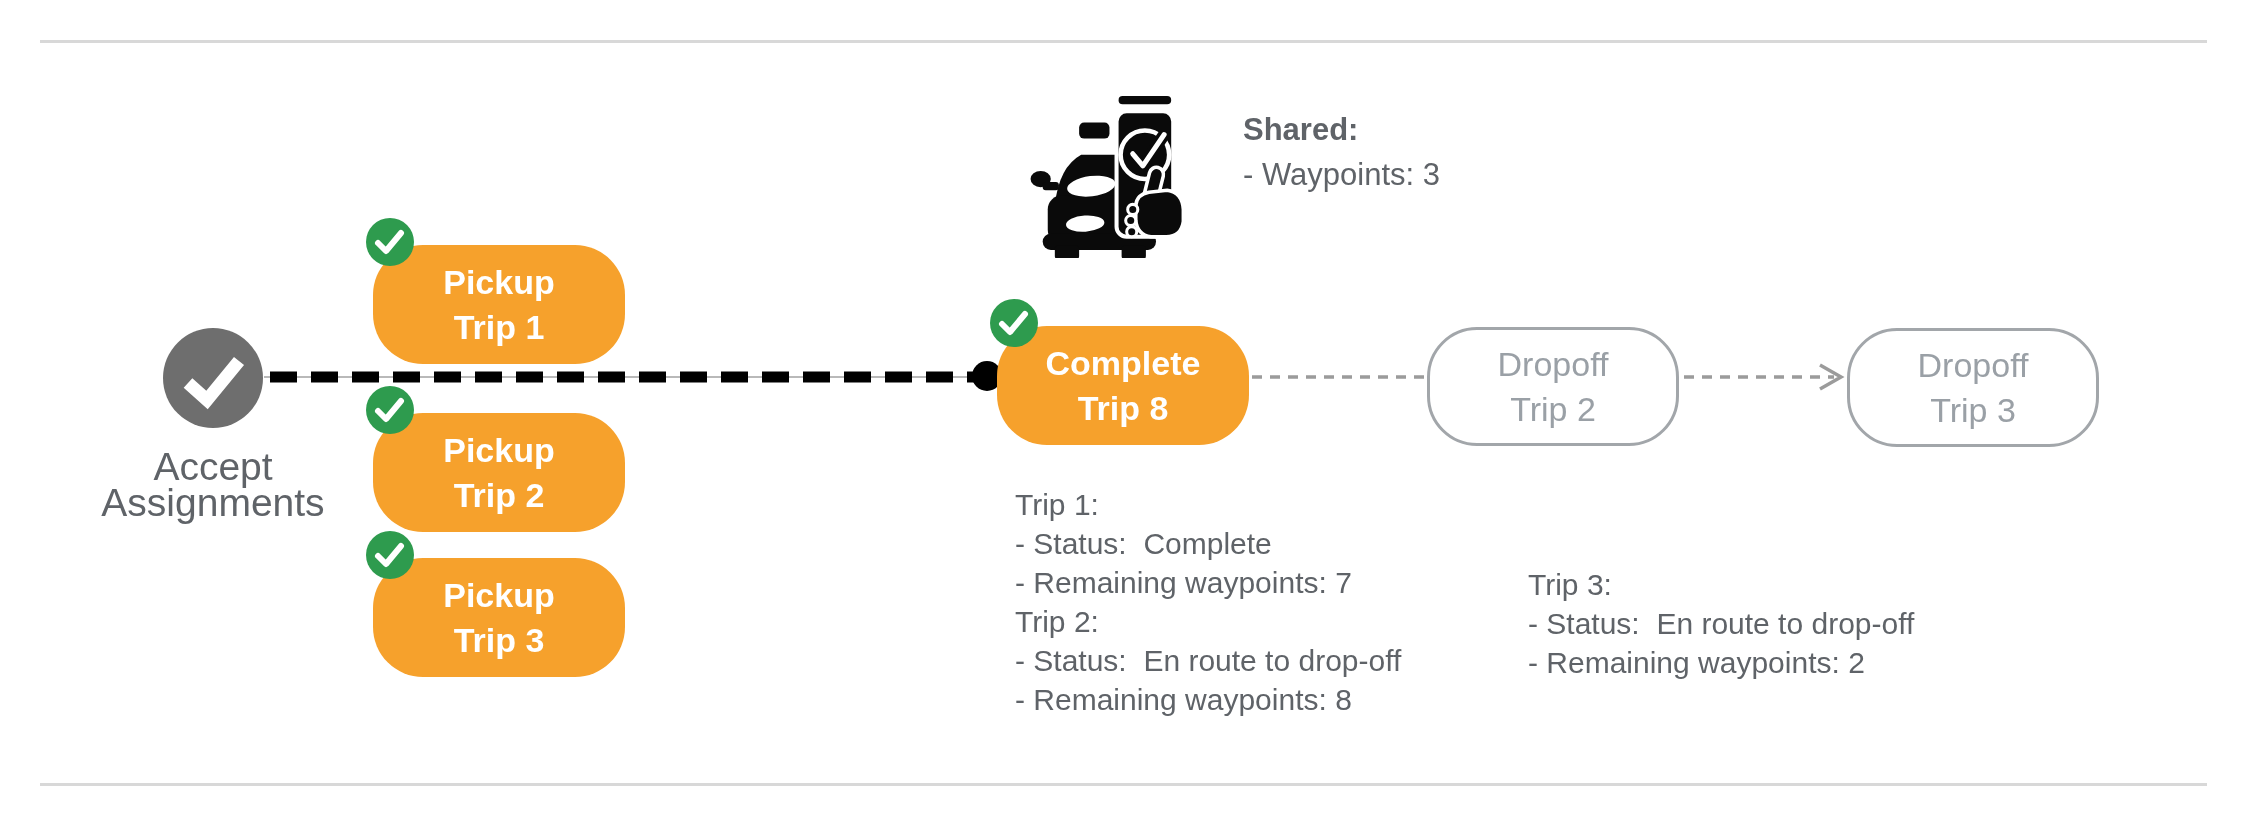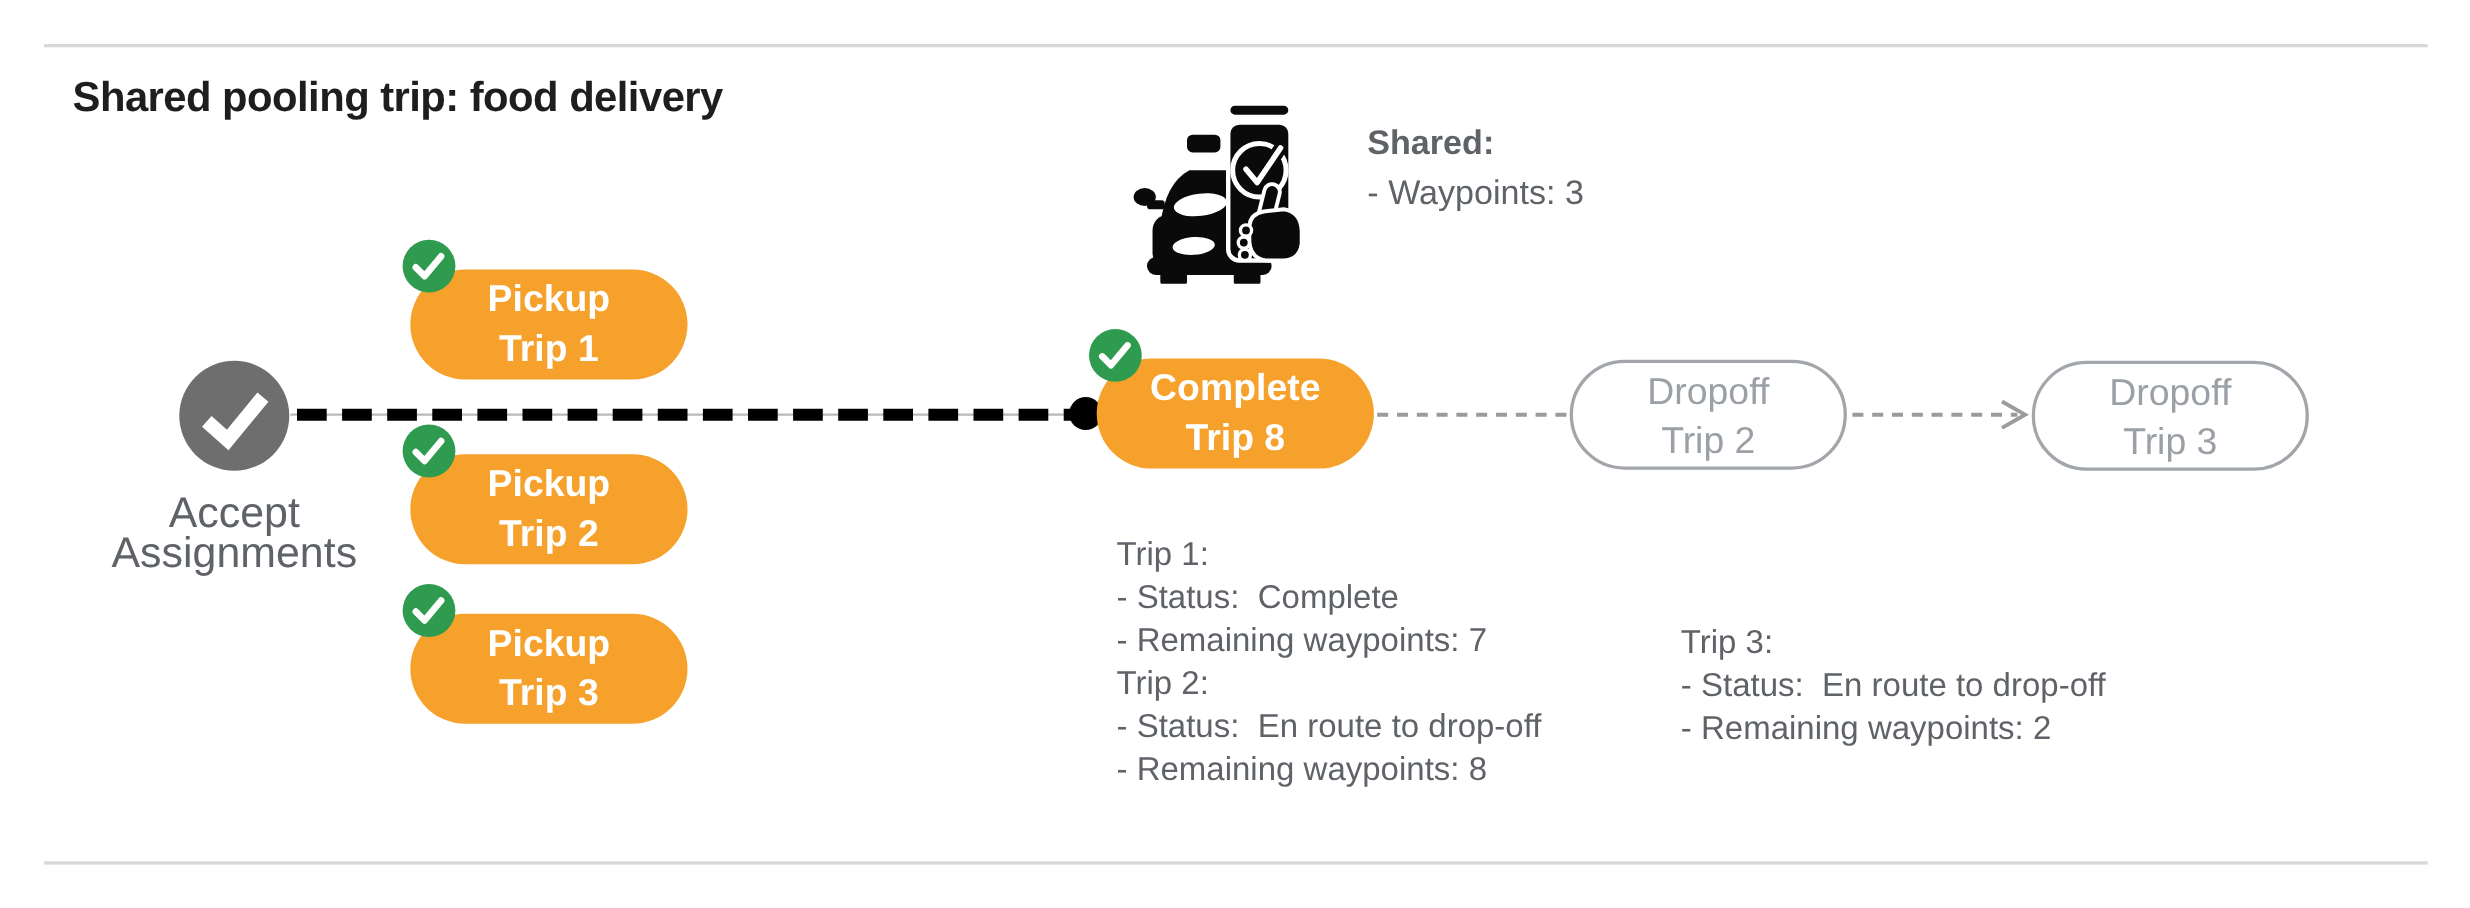--- a/index.html
+++ b/index.html
@@ -21,47 +21,46 @@
   .gray-dashes{stroke:#9b9b9b;stroke-width:3.5;stroke-dasharray:10 8;fill:none;}
   .arrowhead{stroke:#9b9b9b;stroke-width:3.5;fill:none;}
   .accept-circle{position:absolute;left:163px;top:328px;width:100px;height:100px;border-radius:50%;background:#6e6e6e;}
   .accept-circle svg{position:absolute;left:0;top:0;width:100%;height:100%;}
   .accept-circle path{stroke:#ffffff;stroke-width:13;fill:none;}
   .accept-label{
     position:absolute;left:63px;top:449px;width:300px;text-align:center;
     font-size:39px;line-height:36px;color:#5f6368;white-space:pre-line;
   }
   .pill{
-    position:absolute;width:252px;height:100px;border-radius:50px;box-sizing:border-box;
+    position:absolute;width:252px;height:119px;border-radius:50px;box-sizing:border-box;
     display:flex;align-items:center;justify-content:center;text-align:center;
   }
   .pill.orange{background:#f6a12c;}
   .pill.orange .pill-label{color:#ffffff;font-weight:700;}
-  .pill.ghost{background:#ffffff;border:3.5px solid #a2a6aa;align-items:flex-end;}
+  .pill.ghost{background:#ffffff;border:3.5px solid #a2a6aa;}
   .pill.ghost .pill-label{color:#9aa0a6;font-weight:500;}
   .pill-label{font-size:34px;line-height:45px;white-space:pre-line;}
   .badge{position:absolute;left:-7px;top:-27px;width:48px;height:48px;border-radius:50%;background:#2e9b4e;}
   .badge svg{display:block;width:48px;height:48px;}
   .badge path{stroke:#ffffff;stroke-width:6;fill:none;stroke-linecap:round;stroke-linejoin:round;}
   .vehicle-icon{position:absolute;left:1028px;top:86px;width:168px;height:172px;}
   .v-head{position:absolute;left:1243px;top:112px;font-size:31px;font-weight:700;color:#5f6368;white-space:pre-wrap;}
   .v-line{position:absolute;left:1243px;top:157px;font-size:31px;color:#5f6368;white-space:pre-wrap;}
   .status-block{position:absolute;color:#5f6368;font-size:30px;line-height:39px;}
   .status-block div{white-space:pre-wrap;}
   .s-head{font-weight:400;}
 </style>
 </head>
 <body>
 
 <div class="slide">
 
   <div class="divider divider-top"></div>
   <div class="divider divider-bottom"></div>
 
-  <h1 class="title">Shared pooling trip: food delivery</h1>
 
   <svg class="connectors" viewBox="0 0 2245 825">
     <line class="underlay" x1="264" y1="377" x2="986" y2="377"></line>
     <line class="black-dashes" x1="270" y1="377" x2="974" y2="377"></line>
     <circle class="waypoint-dot" cx="987" cy="376" r="15"></circle>
     <line class="gray-dashes" x1="1252" y1="377" x2="1425" y2="377"></line>
     <line class="gray-dashes" x1="1684" y1="377" x2="1834" y2="377"></line>
     <path class="arrowhead" d="M1820,365 L1841,377 L1820,389"></path>
   </svg>
 

